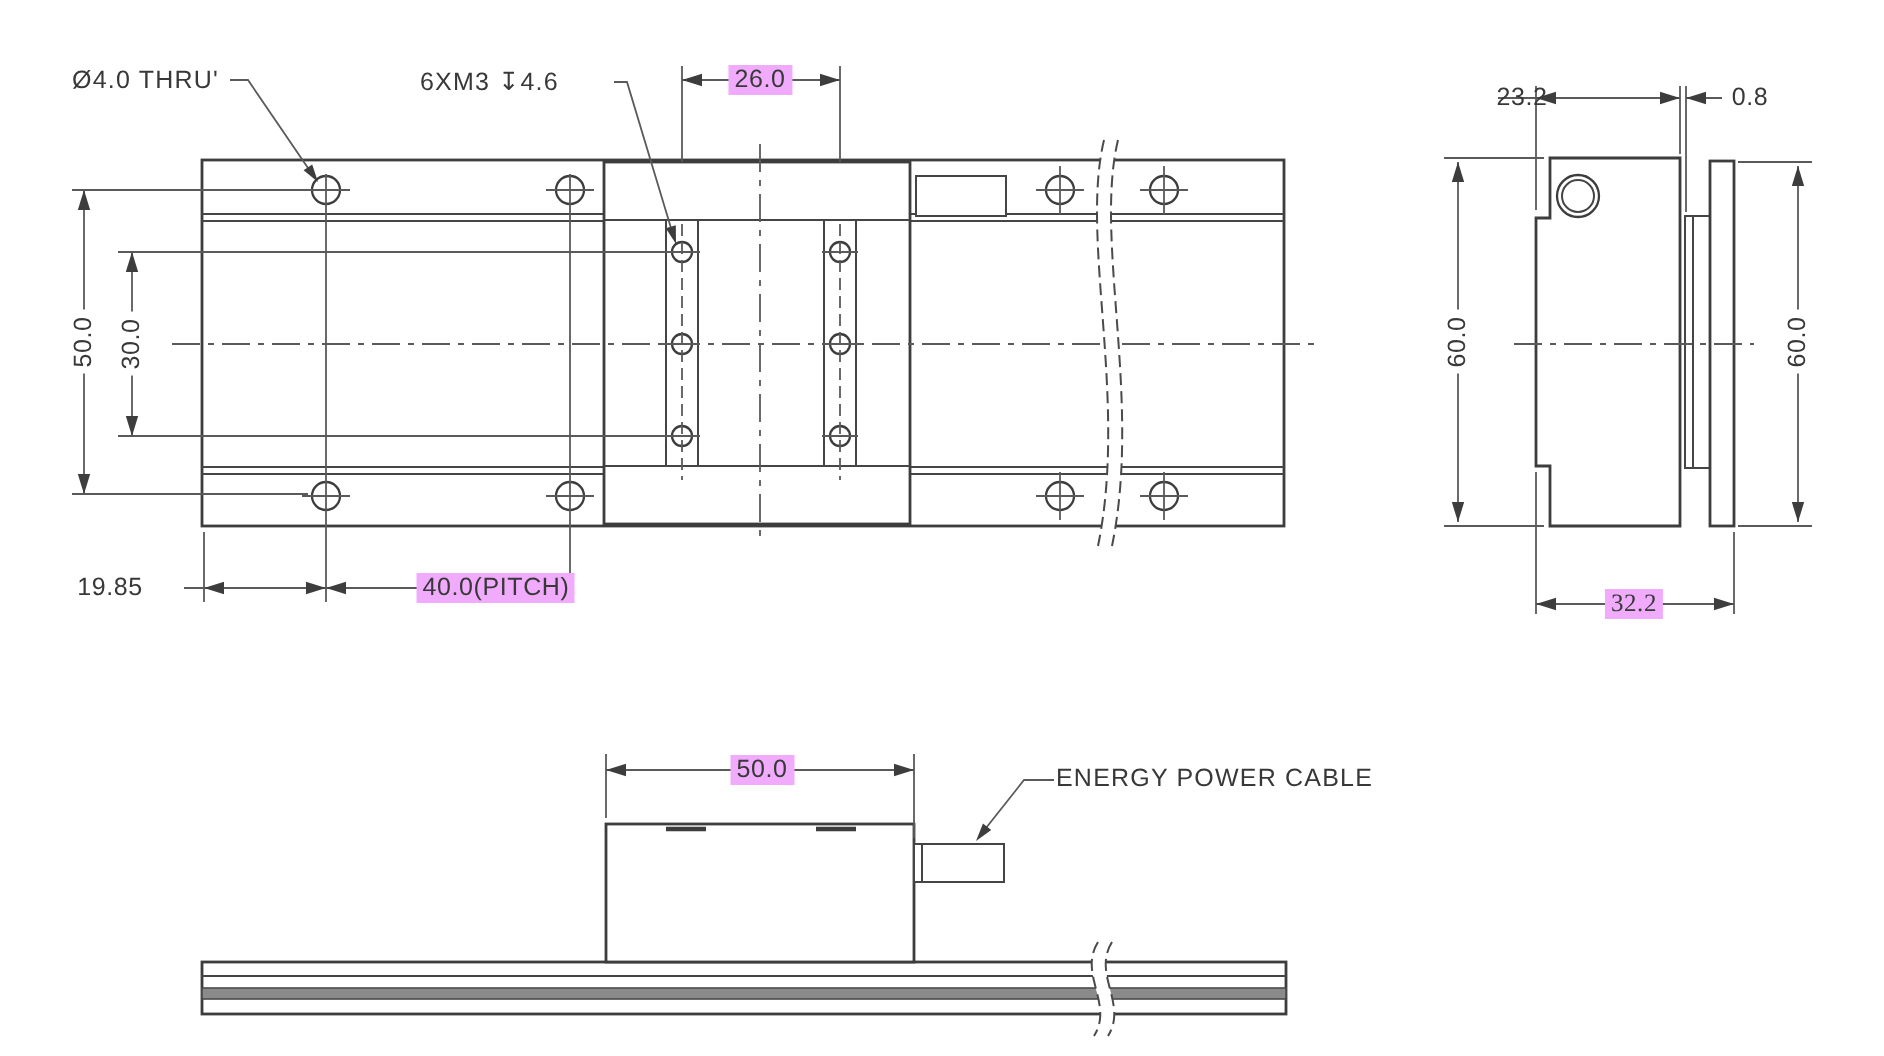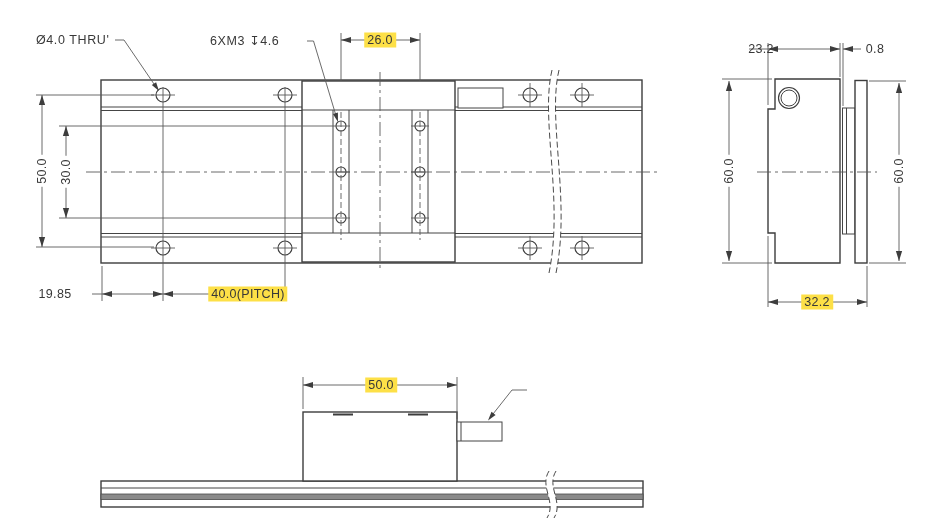--- a/index.html
+++ b/index.html
@@ -10,21 +10,21 @@
   .olt{stroke:#454545;stroke-width:1;fill:none;}
   .dl{stroke:#5a5a5a;stroke-width:0.9;fill:none;}
   .cl{stroke:#5a5a5a;stroke-width:0.9;fill:none;stroke-dasharray:14 4 3 4;}
   .dsh{stroke:#5a5a5a;stroke-width:0.9;fill:none;stroke-dasharray:6 3;}
   .brk{stroke:#4a4a4a;stroke-width:1;fill:none;stroke-dasharray:6 3;}
   .ar{fill:#3d3d3d;stroke:none;}
   .wf{fill:#ffffff;}
   .hole{fill:#ffffff;stroke:#3d3d3d;stroke-width:1.15;}
   .lbl,.lbl-c,.lbl-r{position:absolute;font-size:12.5px;letter-spacing:0.3px;
        color:#383838;white-space:nowrap;line-height:15px;}
-  .lbl-c{transform:translate(-50%,-50%);background:#fde047;padding:0 3px;}
+  .lbl-c{transform:translate(-50%,-50%);background:#f0abfc;padding:0 3px;}
   .lbl-r{transform:translate(-50%,-50%) rotate(-90deg);background:#ffffff;padding:0 3px;}
   .nobg{background:transparent;padding:0;}
   .wide{letter-spacing:0.6px;}
 </style>
 </head>
 <body>
 
 <div id="stage">
 
   <svg id="linework" width="942" height="528" viewBox="0 0 942 528">
@@ -160,17 +160,18 @@
   <div class="lbl-c" style="left:380px;top:40px;">26.0</div>
   <div class="lbl-r" style="left:42px;top:171px;">50.0</div>
   <div class="lbl-r" style="left:66px;top:172px;">30.0</div>
   <div class="lbl-c nobg" style="left:55px;top:294px;">19.85</div>
   <div class="lbl-c" style="left:224px;top:294px;margin-left:24px;">40.0(PITCH)</div>
 
   <div class="lbl-c nobg" style="left:733px;top:49px;margin-left:28px;">23.2</div>
   <div class="lbl-c nobg" style="left:875px;top:49px;">0.8</div>
   <div class="lbl-r" style="left:729px;top:171px;">60.0</div>
   <div class="lbl-r" style="left:899px;top:171px;">60.0</div>
-  <div class="lbl-c" style="left:817px;top:302px;">32.2</div>
+  <div class="lbl-c" style="left:817px;top:302px;font-family:Liberation Serif, serif;">32.2</div>
 
   <div class="lbl-c" style="left:381px;top:385px;">50.0</div>
+  <div class="lbl wide" style="left:528px;top:382px;">ENERGY POWER CABLE</div>
 
 </div>
 
 </body></html>

